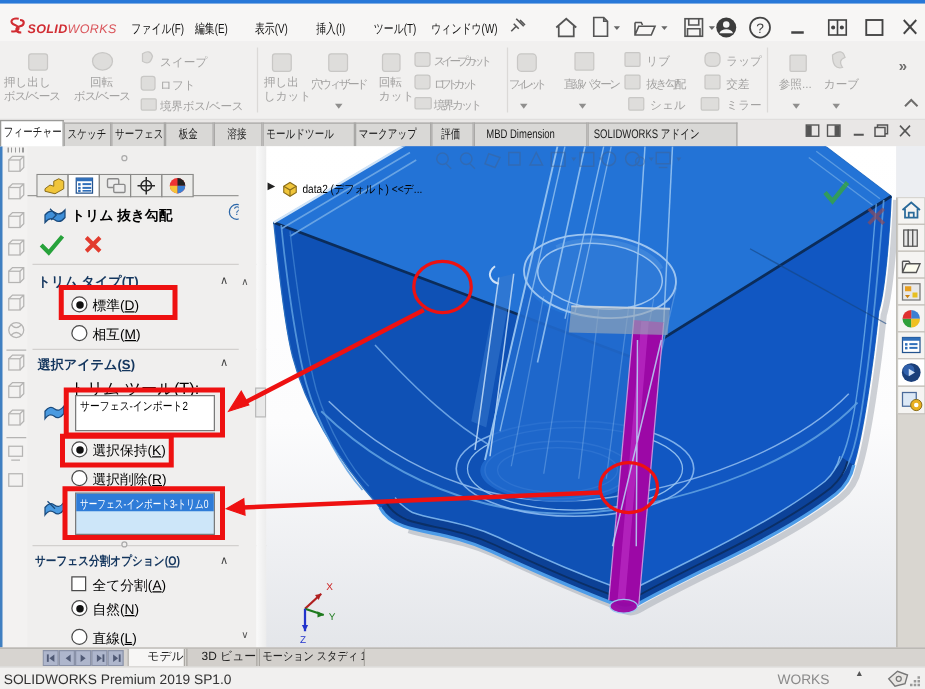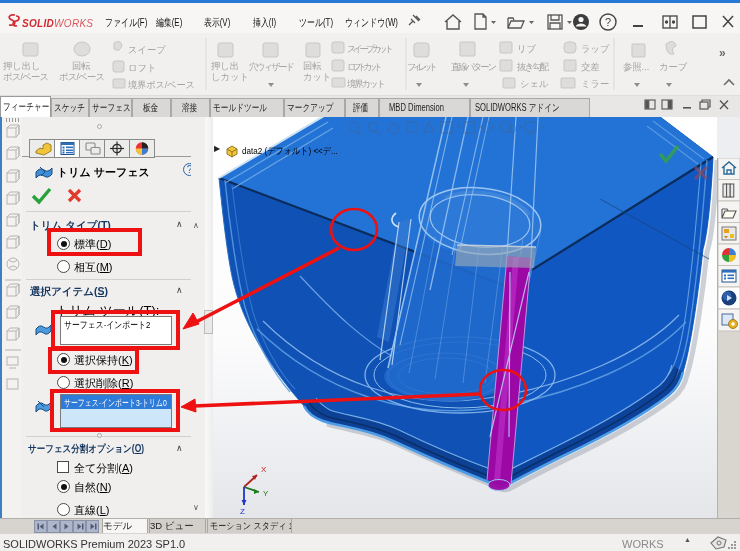--- a/index.html
+++ b/index.html
@@ -36,21 +36,21 @@
 
 .sect { position:absolute; left:8px; font-size:10.5px; font-weight:bold; color:#14365e; white-space:nowrap; }
 .plbl { position:absolute; font-size:11px; color:#000; white-space:nowrap; }
 .chev { position:absolute; font-size:9px; color:#444; }
 .radio { position:absolute; width:13px; height:13px; border:1px solid #4a4a4a; border-radius:50%; background:#fff; }
 .radio.sel::after { content:""; position:absolute; left:2.5px; top:2.5px; width:6px; height:6px; border-radius:50%; background:#111; }
 .pdiv { position:absolute; left:4px; width:192px; height:1px; background:#d2d0ce; }
 
 
 #doctabs { left:0; top:518px; width:740px; height:15px; background:#d7d4d0; border-top:1px solid #b3b0ab; }
-.dtab { position:absolute; top:0; height:15px; background:#d2cfcb; border:1px solid #a9a6a1; border-top:none; font-size:9.5px; color:#222; text-align:left; line-height:14px; white-space:nowrap; overflow:hidden; }
+.dtab { position:absolute; top:0; height:15px; background:#d2cfcb; border:1px solid #a9a6a1; border-top:none; font-size:9.5px; color:#222; text-align:right; line-height:14px; white-space:nowrap; overflow:hidden; }
 .dtab.active { background:#f7f6f5; }
 #statusbar { left:0; top:533px; width:740px; height:18px; background:#f1f0ef; border-top:1px solid #d8d6d4; font-size:11px; color:#333; }
 
 #overlay { left:0; top:0; width:740px; height:551px; z-index:50; pointer-events:none; }
 svg { display:block; }
 </style>
 </head>
 <body>
 <div id="app">
   <div id="topline" class="abs"></div>
@@ -288,21 +288,21 @@
             <path d="M113 3.3 a6.2 6.2 0 0 1 6.2 6.2 l-6.2 0 z" fill="#222"></path>
             <path d="M106.8 9.5 a6.2 6.2 0 0 0 6.2 6.2 l0 -6.2 z" fill="#f6c437"></path>
             <path d="M113 15.7 a6.2 6.2 0 0 0 6.2 -6.2 l-6.2 0 z" fill="#3a7fd4"></path>
           </g>
       </svg>
 
       <svg class="abs" style="left:12px;top:46px;" width="20" height="18" viewBox="0 0 20 18">
         <path d="M2 9 q4 -5 8 -2 q4 3 8 -2 l0 6 q-4 5 -8 2 q-4 -3 -8 2 z" fill="#3f8fd8" stroke="#1a4a7c" stroke-width="1"></path>
         <path d="M6 4 l5 5 l-4 4" fill="none" stroke="#1a4a7c" stroke-width="1"></path>
       </svg>
-      <div class="abs" style="left:35px;top:48px;font-size:11px;font-weight:bold;color:#000;">トリム サーフェス</div>
+      <div class="abs" style="left:35px;top:48px;font-size:11px;font-weight:bold;color:#000;">トリム 抜き勾配</div>
       <div class="abs" style="left:161px;top:46px;width:13px;height:13px;border:1.3px solid #2b66a8;border-radius:50%;color:#2b66a8;font-size:10px;text-align:center;line-height:12px;">?</div>
       <svg class="abs" style="left:9px;top:69px;" width="70" height="20" viewBox="0 0 70 20">
         <path d="M2 10 L8 16 L19 3" stroke="#27a23b" stroke-width="3.4" fill="none"></path>
         <path d="M38 4 L49 15 M49 4 L38 15" stroke="#e23b2e" stroke-width="3.2" fill="none"></path>
       </svg>
       <div class="pdiv" style="top:94px;"></div>
 
       <div class="sect" style="top:102px;">トリム タイプ(<u>T</u>)</div>
       <div class="chev" style="left:154px;top:102px;">∧</div>
       <div class="radio sel" style="left:35px;top:120px;"></div>
@@ -566,21 +566,21 @@
           <rect x="48" y="3.5" width="1.5" height="6"></rect>
         <path d="M 56.5,3.5 l0,6 l4,-3 z"></path>
           <rect x="61" y="3.5" width="1.5" height="6"></rect>
       </g>
     </svg>
     <div class="dtab active" style="left:102px;width:46px;">モデル</div>
     <div class="dtab" style="left:149px;width:57px;">3D ビュー</div>
     <div class="dtab" style="left:207px;width:85px;"><span style="display:inline-block;transform:scaleX(0.85);transform-origin:0 50%;margin-left:2px;">モーション スタディ 1</span></div>
   </div>
   <div id="statusbar" class="abs">
-    <div class="abs" style="left:3px;top:4px;">SOLIDWORKS Premium 2023 SP1.0</div>
+    <div class="abs" style="left:3px;top:4px;">SOLIDWORKS Premium 2019 SP1.0</div>
     <div class="abs" style="left:622px;top:4px;color:#8a8a8a;">WORKS</div>
     <div class="abs" style="left:684px;top:2px;color:#555;font-size:7px;">▲</div>
     <svg class="abs" style="left:708px;top:1px;" width="30" height="17" viewBox="0 0 30 17">
       <path d="M 3,8 L 10,2 L 18,5 L 16,12 L 8,14 Z" fill="#e8e6e3" stroke="#777" stroke-width="1.1"></path>
       <circle cx="11" cy="8" r="2" fill="none" stroke="#777" stroke-width="1"></circle>
       <g fill="#999">
           <rect x="26" y="12" width="2" height="2"></rect>
           <rect x="23" y="12" width="2" height="2"></rect>
           <rect x="26" y="9" width="2" height="2"></rect>
           <rect x="26" y="6" width="2" height="2"></rect>

